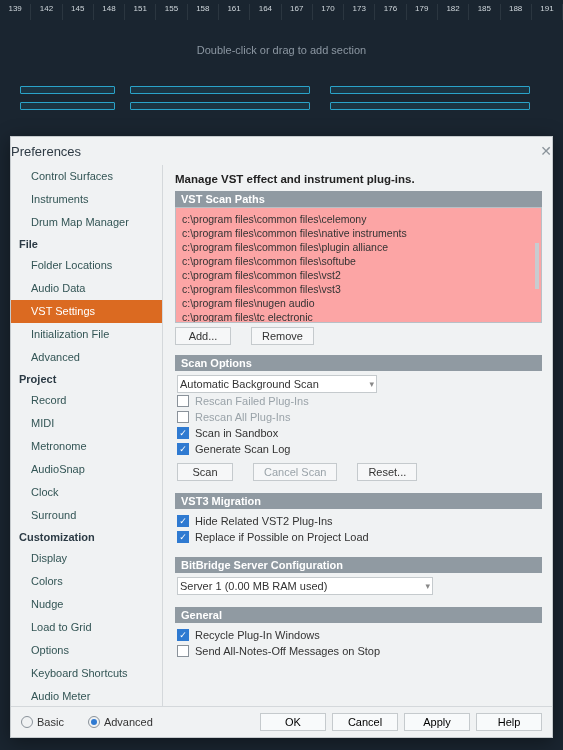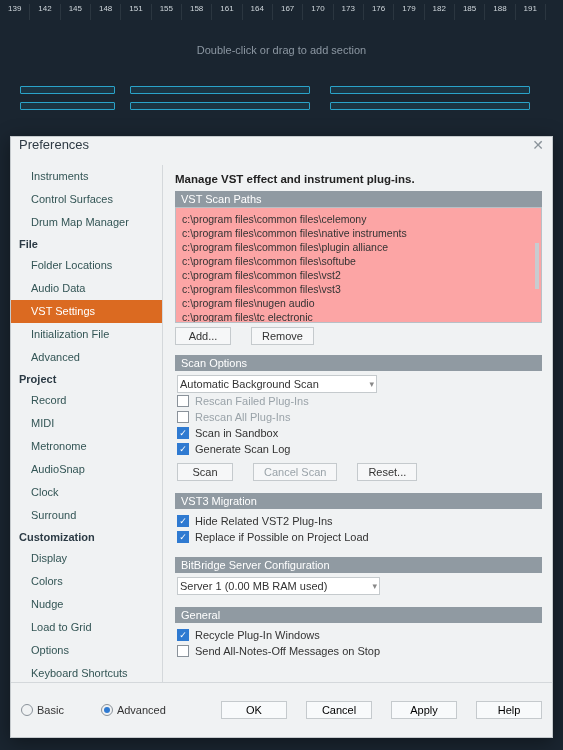--- a/index.html
+++ b/index.html
@@ -1,60 +1,60 @@
 <!DOCTYPE html>
 <html><head>
 <meta charset="utf-8">
 <style>
   * { box-sizing: border-box; margin: 0; padding: 0; font-family: "Segoe UI", Tahoma, sans-serif; }
   body { width: 563px; height: 750px; background: #1a2530; overflow: hidden; position: relative; }
   
   .daw-bg { position: absolute; inset: 0; }
-  .ruler { position: absolute; top: 4px; left: 0; right: 17px; height: 16px; display: flex; font-size: 8px; color: #cfd6db; }
+  .ruler { position: absolute; top: 4px; left: 0; right: 0; height: 16px; display: flex; font-size: 8px; color: #cfd6db; }
   .ruler span { flex: 1; text-align: center; border-right: 1px solid rgba(255,255,255,.08); }
   .hint { position: absolute; top: 44px; left: 0; right: 0; text-align: center; color: #8c97a2; font-size: 11px; }
   .tracks { position: absolute; top: 80px; left: 0; right: 0; height: 60px; }
   .clip { position: absolute; height: 8px; border: 1px solid #2aa3c9; background: rgba(42,163,201,.12); border-radius: 1px; }
   .c1 { left: 20px; width: 95px; top: 6px; }
   .c2 { left: 130px; width: 180px; top: 6px; }
   .c3 { left: 330px; width: 200px; top: 6px; }
   .c4 { left: 20px; width: 95px; top: 22px; }
   .c5 { left: 130px; width: 180px; top: 22px; }
   .c6 { left: 330px; width: 200px; top: 22px; }
   .cursor { position: absolute; right: 30px; top: 268px; width: 12px; height: 18px; pointer-events: none; }
   
   .dialog { position: absolute; left: 10px; right: 10px; top: 136px; bottom: 12px; background: #f0f2f3; border: 1px solid #c5cacd; box-shadow: 0 4px 18px rgba(0,0,0,.4); display: flex; flex-direction: column; }
-  .titlebar { height: 28px; display: flex; align-items: flex-start; padding: 0 8px; font-size: 13px; color: #2e3a44; }
+  .titlebar { height: 28px; display: flex; align-items: center; padding: 0 0; font-size: 13px; color: #2e3a44; }
   .titlebar .x { margin-left: auto; color: #8a939a; font-size: 14px; }
   .body { flex: 1; display: flex; overflow: hidden; }
   
   .sidebar { width: 152px; border-right: 1px solid #d4d8db; display: flex; flex-direction: column; font-size: 11px; }
   .side-item { padding: 4px 8px 4px 20px; color: #355; cursor: default; line-height: 15px; }
   .side-head { padding: 4px 8px; color: #2c3b45; font-weight: 700; font-size: 11px; }
   .side-item.sel { background: #db6a21; color: #fff; }
   
   .main { flex: 1; padding: 8px 10px 6px 12px; overflow: auto; font-size: 11px; color: #333; }
   .main-head { font-weight: 700; font-size: 11.5px; margin-bottom: 6px; color: #222; }
-  .group-head { background: #909aa2; color: #fff; padding: 2px 6px; font-weight: 400; font-size: 11px; margin-top: 10px; }
+  .group-head { background: #909aa2; color: #fff; padding: 2px 6px; font-weight: 700; font-size: 11px; margin-top: 10px; }
   .first { margin-top: 4px; }
   .paths-box { border: 1px solid #b8c0c6; background: #fca5a5; padding: 4px 6px; height: 116px; overflow: hidden; position: relative; }
   .paths-box div { white-space: nowrap; overflow: hidden; text-overflow: ellipsis; color: #333; line-height: 14px; font-size: 10.5px; }
   .paths-thumb { position:absolute; right:2px; top:35px; width:4px; height:46px; background:#c7ccd0;}
   .btn-row { display: flex; gap: 20px; margin-top: 4px; }
   .btn { background: #f6f7f8; border: 1px solid #c5cacd; padding: 2px 10px; font-size: 11px; color: #333; min-width: 56px; text-align: center; }
   .btn-wide { min-width: 72px; }
   .select { border: 1px solid #c5cacd; background: #fff; padding: 2px 2px; width: 200px; display:flex; align-items:center; justify-content:space-between;}
   .chev { font-size:9px; color:#888;}
   .check-row { display: flex; align-items: center; gap: 6px; padding: 2px 0; }
   .cb { width: 12px; height: 12px; border: 1px solid #8a929a; background: #fff; display: inline-flex; align-items:center; justify-content:center; font-size:9px; }
   .cb.on { background: #2f7ad1; border-color: #2f7ad1; color:#fff; }
   .check-row.dim { color: #9aa3a9; }
   .opts-block { padding: 4px 2px 2px; }
   
-  .footer { display: flex; align-items: center; padding: 18px 10px; border-top: 1px solid #d4d8db; gap: 19px; }
+  .footer { display: flex; align-items: center; padding: 6px 10px; border-top: 1px solid #d4d8db; gap: 6px; }
   .radio { width: 12px; height: 12px; border: 1px solid #8a929a; border-radius: 50%; display:inline-flex; align-items:center; justify-content:center; }
   .radio.on::after { content:""; width:6px; height:6px; border-radius:50%; background:#2f7ad1; }
   .footer .group { display:flex; align-items:center; gap:4px; font-size:11px; color:#333; }
   .footer .spacer { flex:1; }
   .fbtn { border:1px solid #c5cacd; background:#f8fafb; padding:2px 0; width:66px; text-align:center; font-size:11px; }
 </style>
 </head>
 <body>
 
 <div class="daw-bg">
@@ -94,22 +94,22 @@
   </svg>
 
 <div class="dialog">
   <div class="titlebar">
     <span>Preferences</span>
     <span class="x">✕</span>
   </div>
 
   <div class="body">
     <div class="sidebar" id="sidebar">
+        <div class="side-item">Control Surfaces</div>
         <div class="side-item">Instruments</div>
-        <div class="side-item">Control Surfaces</div>
         <div class="side-item">Drum Map Manager</div>
         <div class="side-head">File</div>
         <div class="side-item">Folder Locations</div>
         <div class="side-item">Audio Data</div>
         <div class="side-item sel">VST Settings</div>
         <div class="side-item">Initialization File</div>
         <div class="side-item">Advanced</div>
         <div class="side-head">Project</div>
         <div class="side-item">Record</div>
         <div class="side-item">MIDI</div>
@@ -183,21 +183,21 @@
             <span>Hide Related VST2 Plug-Ins</span>
           </div>
         <div class="check-row">
             <span class="cb on">✓</span>
             <span>Replace if Possible on Project Load</span>
           </div>
       </div>
 
       <div class="group-head">BitBridge Server Configuration</div>
       <div class="opts-block">
-        <div class="select" style="width:203px">
+        <div class="select" style="width:256px">
           <span>Server 1  (0.00  MB RAM used)</span>
           <span class="chev">▾</span>
         </div>
       </div>
 
       <div class="group-head">General</div>
       <div class="opts-block">
         <div class="check-row">
             <span class="cb on">✓</span>
             <span>Recycle Plug-In Windows</span>

